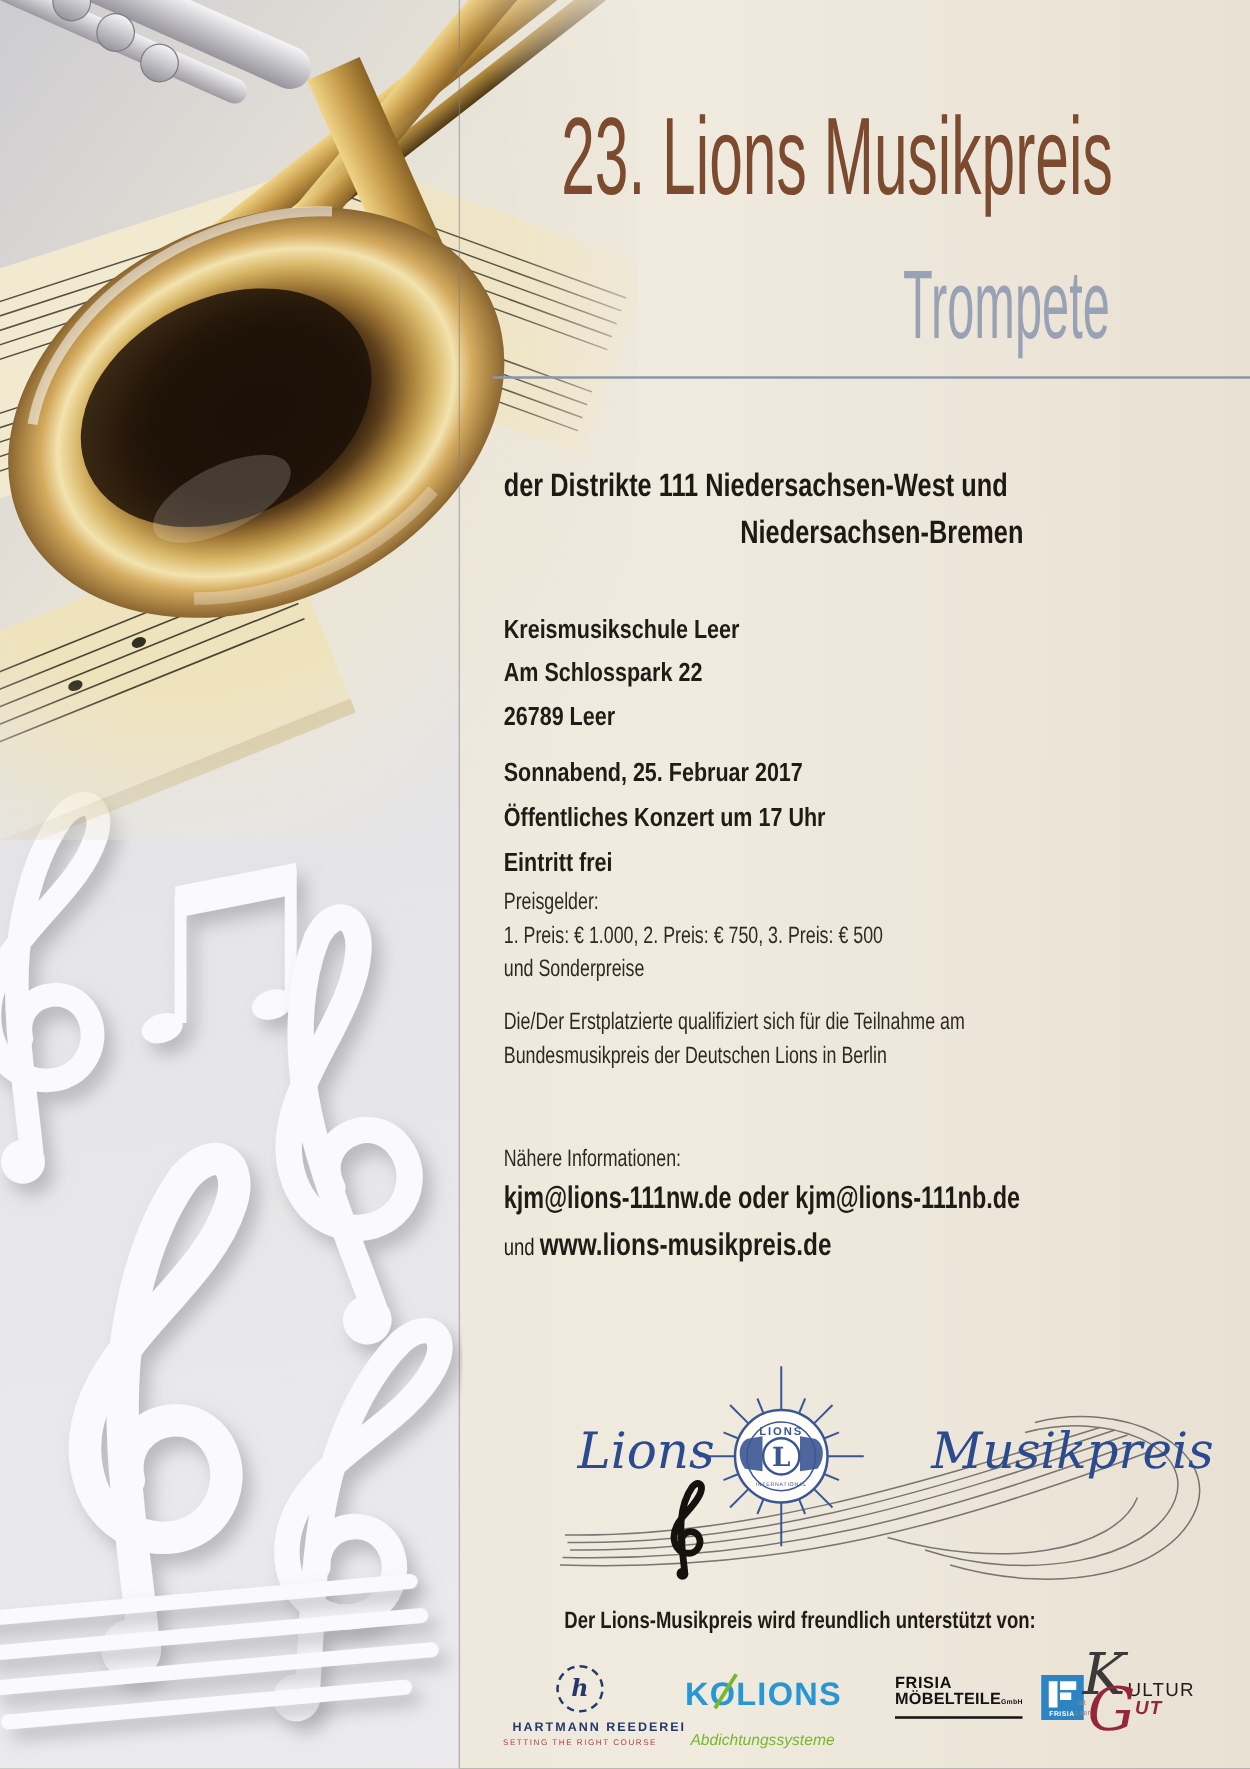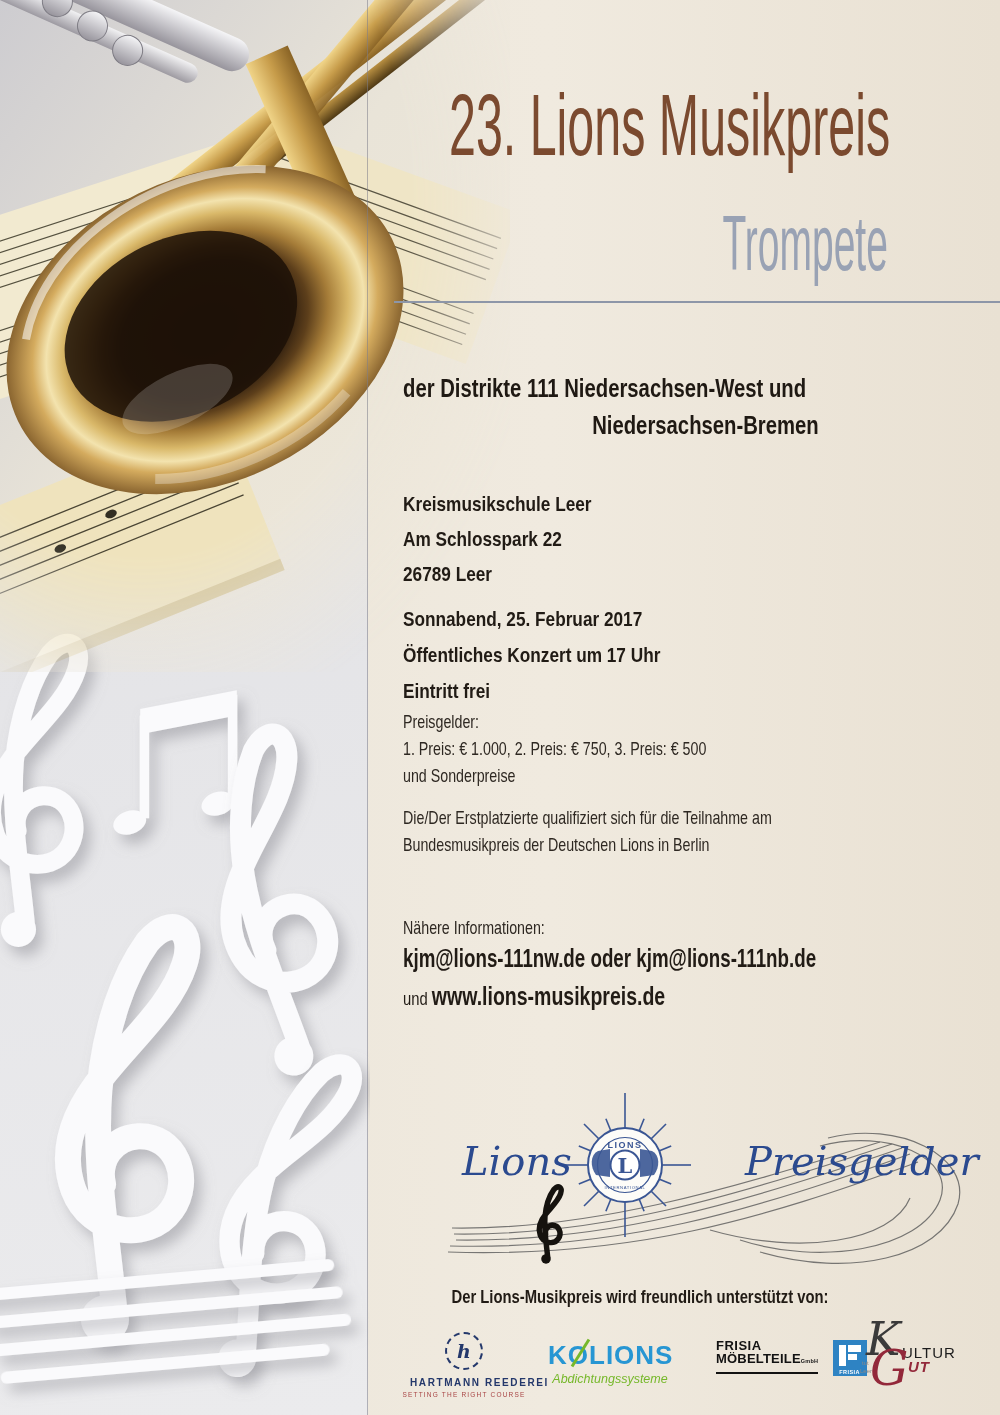--- a/index.html
+++ b/index.html
@@ -45,21 +45,21 @@
   .hartmann{left:398px;top:1332px;width:132px;text-align:center;z-index:5;}
   .hm-circle{width:34px;height:34px;margin:0 auto;border:2px dashed #24386b;border-radius:50%;display:flex;align-items:center;justify-content:center;}
   .hm-mono{font-family:"DejaVu Serif",serif;font-style:italic;font-weight:bold;font-size:19px;color:#24386b;}
   .hm-name{margin-top:7px;font-size:10px;font-weight:bold;letter-spacing:1.6px;color:#24386b;white-space:nowrap;padding-left:12px;}
   .hm-tag{margin-top:3px;font-size:6.5px;letter-spacing:1.2px;color:#a84444;white-space:nowrap;}
 
   .koester{left:548px;top:1340px;width:124px;text-align:center;z-index:5;}
   .ko-name{font-size:26px;font-weight:800;letter-spacing:1px;color:#2796d3;white-space:nowrap;}
   .ko-o{position:relative;display:inline-block;}
   .ko-slash{position:absolute;left:54%;top:-3px;width:3px;height:32px;background:#76b82a;transform:rotate(32deg);}
-  .ko-tag{margin-top:1px;font-style:italic;font-size:12.5px;color:#76b82a;}
+  .ko-tag{margin-top:14px;font-style:italic;font-size:12.5px;color:#76b82a;}
 
   .frisia{left:716px;top:1340px;z-index:5;}
   .fr-text{display:inline-block;vertical-align:top;color:#121212;border-bottom:2px solid #121212;padding-bottom:4px;}
   .fr-l1{font-size:13px;font-weight:900;letter-spacing:.5px;line-height:12px;}
   .fr-l2{font-size:13px;font-weight:900;letter-spacing:.2px;line-height:14px;}
   .fr-suffix{font-size:5.5px;font-weight:bold;}
   .fr-badge{display:inline-block;position:relative;margin-left:10px;width:34px;height:36px;background:#2e83c3;vertical-align:top;}
   .fb-v{position:absolute;left:6px;top:5px;width:7px;height:21px;background:#fff;}
   .fb-h{position:absolute;left:15px;top:5px;width:13px;height:7px;background:#fff;}
   .fb-m{position:absolute;left:15px;top:14px;width:9px;height:6px;background:#fff;}
@@ -296,21 +296,21 @@
       <circle cx="185" cy="85" r="27.5" fill="none" stroke="#3a5694" stroke-width="1.2"></circle>
       <text x="185" y="68" text-anchor="middle" font-family="Liberation Sans,sans-serif" font-size="9" font-weight="bold" letter-spacing="1.5" fill="#3a5694">LIONS</text>
       <path d="M156 95 C150 87 150 75 158 71 L170 69 L170 97 Z" fill="#3a5694" opacity=".9"></path>
       <path d="M214 95 C220 87 220 75 212 71 L200 69 L200 97 Z" fill="#3a5694" opacity=".9"></path>
       <circle cx="185" cy="85" r="14.5" fill="#ffffff" stroke="#3a5694" stroke-width="2"></circle>
       <text x="185" y="93" text-anchor="middle" font-family="DejaVu Serif,serif" font-size="21" font-weight="bold" fill="#3a5694">L</text>
       <text x="185" y="109" text-anchor="middle" font-family="Liberation Sans,sans-serif" font-size="4.2" letter-spacing=".6" fill="#3a5694">INTERNATIONAL</text>
     </g>
   </svg>
   <div class="abs lions-word">Lions</div>
-  <div class="abs musik-word">Preisgelder</div>
+  <div class="abs musik-word">Musikpreis</div>
 
   <div class="abs sp-head">Der Lions-Musikpreis wird freundlich unterstützt von:</div>
 
   <div class="abs hartmann">
     <div class="hm-circle">
       <span class="hm-mono">h</span>
     </div>
     <div class="hm-name">HARTMANN REEDEREI</div>
     <div class="hm-tag">SETTING THE RIGHT COURSE</div>
   </div>

